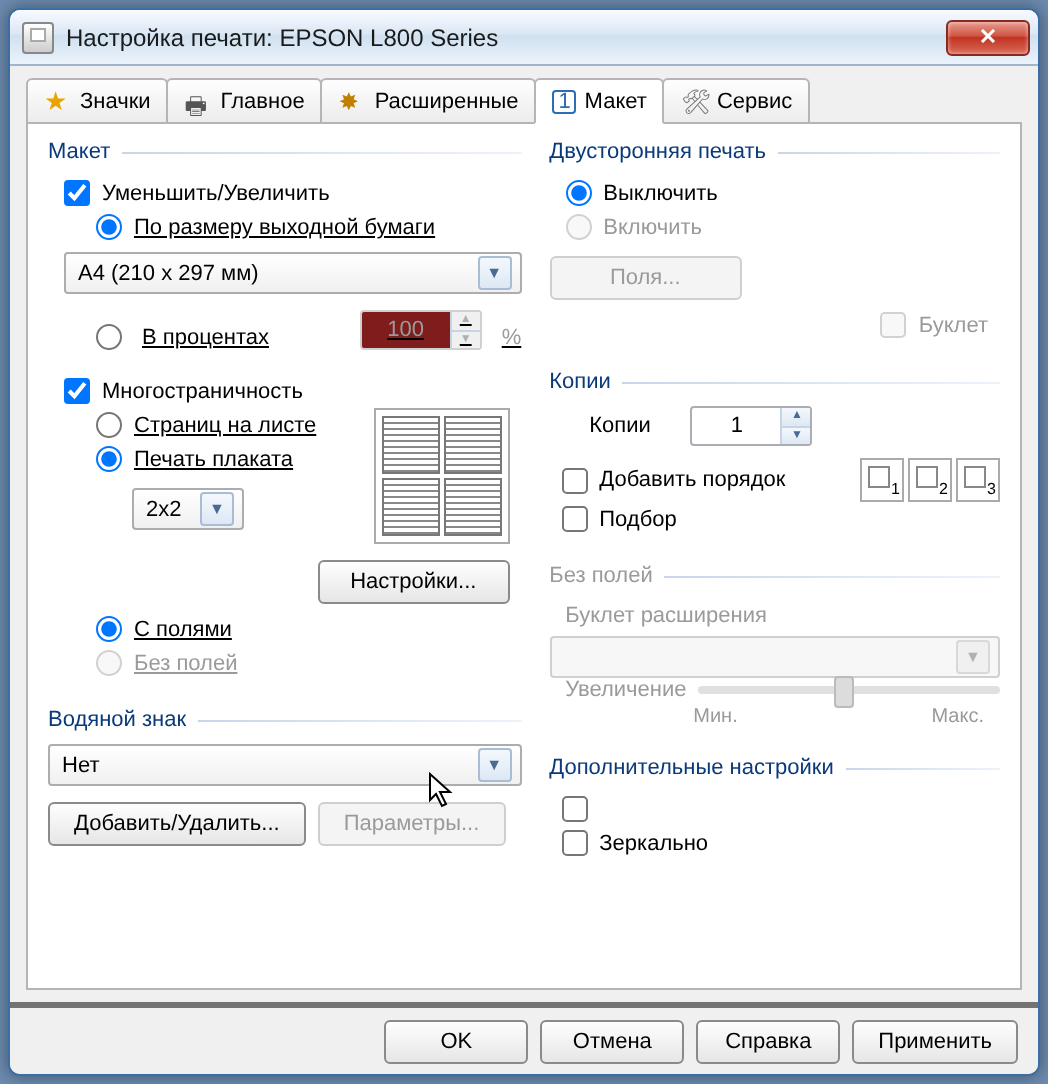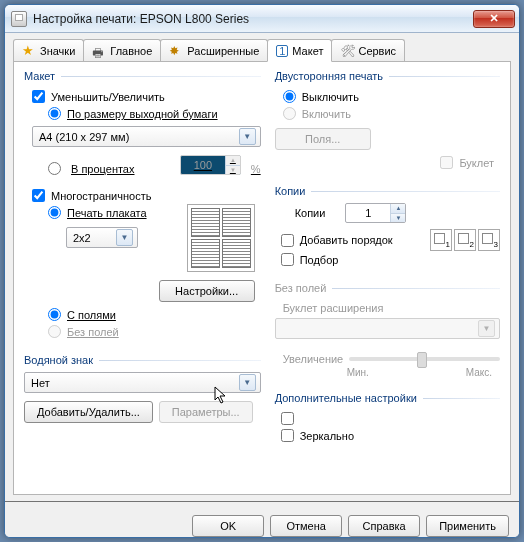--- a/index.html
+++ b/index.html
@@ -146,21 +146,21 @@
     display:inline-flex;align-items:stretch;
     border:1px solid #abadb3;border-radius:2px;height:20px;
     background:#fff;
   }
   .spinner .val{
     width:44px;text-align:center;font-size:11px;display:flex;align-items:center;justify-content:center;
   }
   .spinner .spinbtns{width:15px;display:flex;flex-direction:column;}
   .spinner .sb{flex:1;background:linear-gradient(#f4f8fc,#dde8f5);border-left:1px solid #c6d4e4;display:flex;align-items:center;justify-content:center;font-size:6px;color:#4a6a8f;}
   .spinner .sb:first-child{border-bottom:1px solid #c6d4e4;}
-  .spinner.disabled{border-color:#d0d0d0;background:#0c4a6e;}
+  .spinner.disabled{border-color:#d0d0d0;background:#7f1d1d;}
   .spinner.disabled .val{color:#9a9a9a;}
   .spinner.disabled .sb{background:#f0f0f0;color:#b0b0b0;}
   .btn {
     height:22px;
     border:1px solid #8a8a8a;
     border-radius:3px;
     background:linear-gradient(#fefefe,#e6e6e6);
     font-size:11px;
     padding:0 12px;
     display:inline-flex;align-items:center;justify-content:center;
@@ -182,22 +182,22 @@
     flex:1;height:4px;background:#e0e0e0;position:relative;border-radius:2px;
   }
   .slider::after{content:"";position:absolute;left:45%;top:-5px;width:8px;height:14px;background:#dcdcdc;border:1px solid #bbb;border-radius:2px;}
   .slider-labels{display:flex;justify-content:space-between;padding:2px 8px 0 72px;font-size:10px;color:#9a9a9a;}
   .duplex-icons{display:flex;gap:2px;margin-left:auto;}
   .dicon{width:22px;height:22px;border:1px solid #aaa;background:#fff;position:relative;font-size:8px;display:flex;align-items:flex-end;justify-content:flex-end;padding:1px;}
   .dicon::before{content:"";position:absolute;inset:3px 6px 6px 3px;border:1px solid #888;}
   .bottombar{
     height:36px;
     background:#f0f0f0;
-    display:flex;align-items:flex-end;justify-content:flex-end;gap:6px;padding:0 10px;
-    border-top:1px solid #737373;
+    display:flex;align-items:center;justify-content:flex-end;gap:6px;padding:0 10px;
+    border-top:3px solid #737373;
   }
   .bottombar .btn{min-width:72px;}
   .cursor{
     position:absolute;width:14px;height:20px;pointer-events:none;
   }
 </style>
 </head>
 <body>
 
 <div class="window">
@@ -272,25 +272,29 @@
         <div style="height:10px"></div>
 
         <label class="check">
           <input type="checkbox" checked="" style="">
           <span>Многостраничность</span>
         </label>
 
         <div style="display:flex">
           <div style="flex:1">
             <label class="radio indent">
+              <input type="radio" name="mp" style="">
+              <span>Страниц на листе</span>
+            </label>
+            <label class="radio indent">
               <input type="radio" name="mp" checked="" style="">
               <span>Печать плаката</span>
             </label>
             <div style="padding:6px 0 0 42px">
-              <div class="dropdown" style="width:72px">
+              <div class="dropdown" style="width:56px">
                 <span>2x2</span>
                 <span class="dd-arrow">▼</span>
               </div>
             </div>
           </div>
           <div class="preview">
             <div class="pg"></div>
             <div class="pg"></div>
             <div class="pg"></div>
             <div class="pg"></div>
@@ -379,21 +383,21 @@
         </label>
       </fieldset>
 
       <fieldset>
         <div class="group-label muted">Без полей</div>
         <div class="muted" style="padding:2px 0 4px 8px">Буклет расширения</div>
         <div class="dropdown disabled">
           <span></span>
           <span class="dd-arrow">▼</span>
         </div>
-        <div class="slider-row" style="margin-top:14px">
+        <div class="slider-row" style="">
           <span class="muted">Увеличение</span>
           <div class="slider"></div>
         </div>
         <div class="slider-labels">
           <span>Мин.</span>
           <span>Макс.</span>
         </div>
       </fieldset>
 
       <fieldset>

